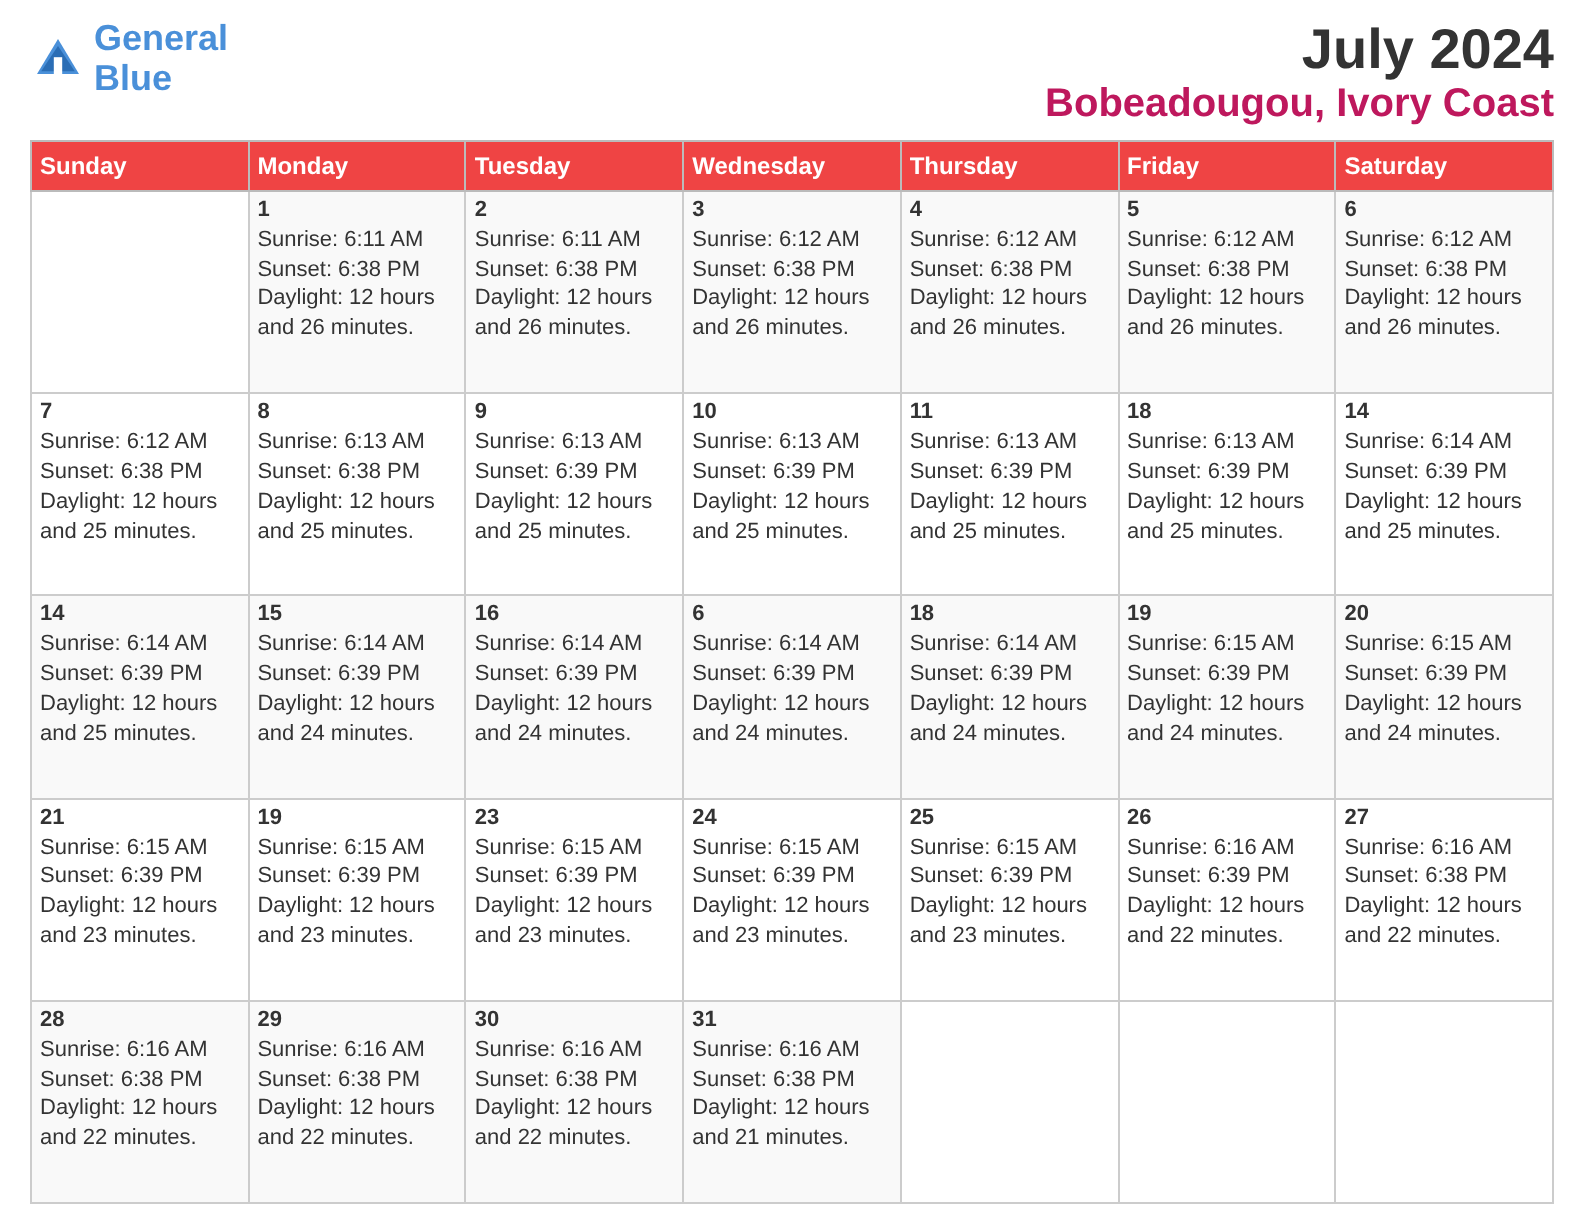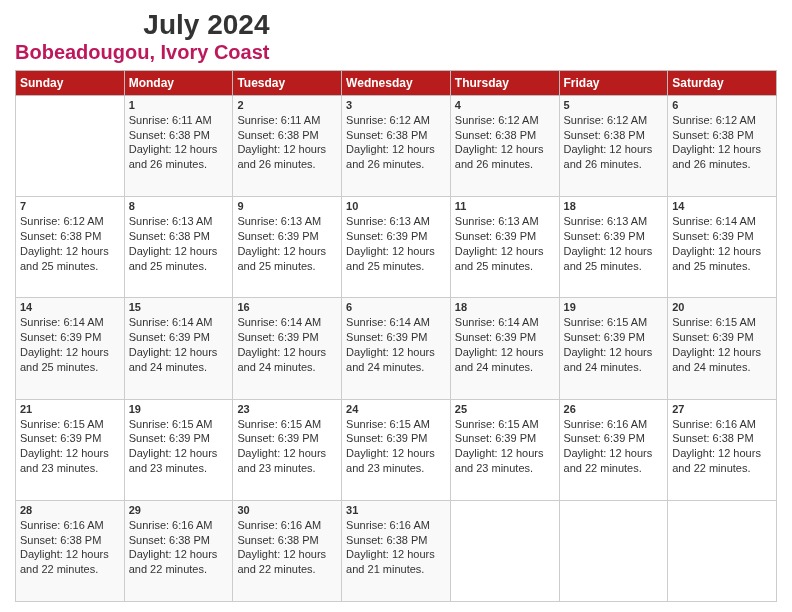--- a/index.html
+++ b/index.html
@@ -54,21 +54,21 @@
       font-size: 20px;
       color: #be185d;
       font-weight: bold;
     }
     table {
       width: 100%;
       border-collapse: collapse;
       flex: 1;
     }
     thead tr th {
-      background-color: #b91c1c;
+      background-color: #ef4444;
       color: #fff;
       font-size: 12px;
       font-weight: bold;
       padding: 5px 4px;
       text-align: left;
       border: 1px solid #bbb;
     }
     tbody tr td {
       vertical-align: top;
       border: 1px solid #ccc;
@@ -98,20 +98,31 @@
     }
     .empty-cell {
       background: #fff !important;
     }
   </style>
 </head>
 <body>
 
 <div class="page">
   <div class="header">
+    <div class="logo">
+      <svg class="logo-icon" viewBox="0 0 40 40">
+        <polygon points="20,5 35,30 5,30" fill="#4a90d9"></polygon>
+        <polygon points="20,10 32,28 8,28" fill="#2a6db5"></polygon>
+        <rect x="17" y="18" width="6" height="12" fill="#fff"></rect>
+      </svg>
+      <div class="logo-text">
+        <div><span>General</span></div>
+        <div><span style="color:#4a90d9">Blue</span></div>
+      </div>
+    </div>
     <div class="title-block">
       <div class="month-year">July 2024</div>
       <div class="location">Bobeadougou, Ivory Coast</div>
     </div>
   </div>
 
   <table>
     <thead>
       <tr>
         <th>Sunday</th>

